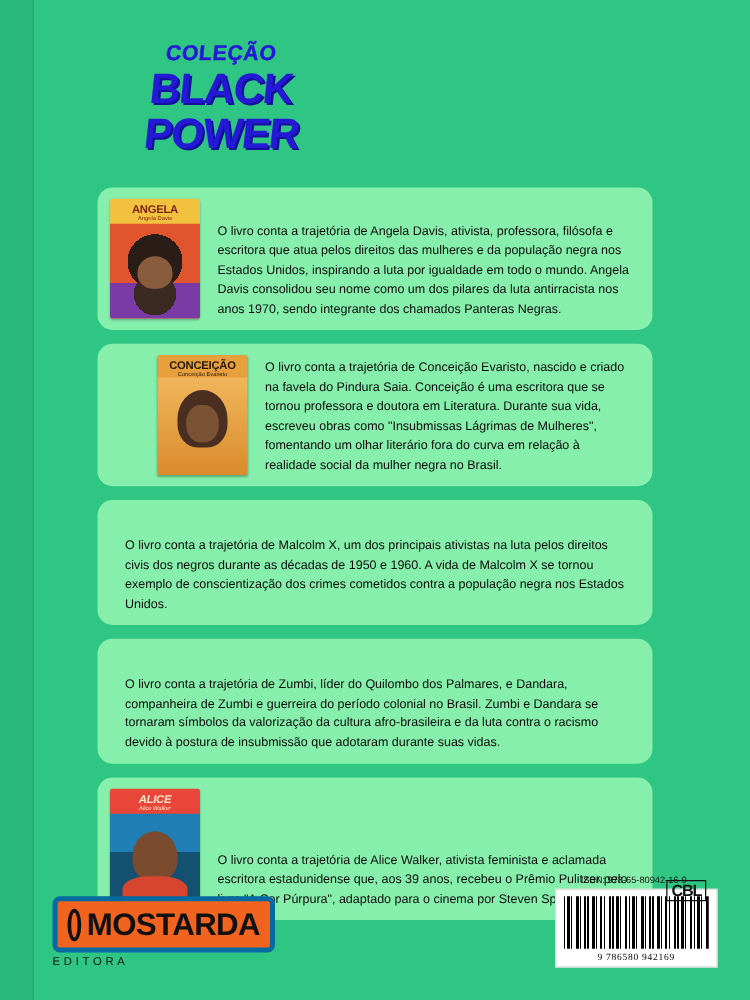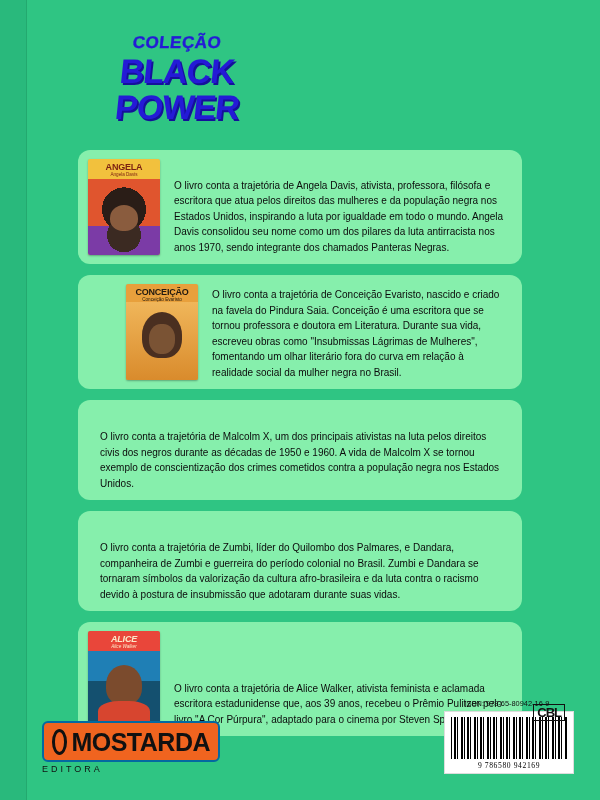--- a/index.html
+++ b/index.html
@@ -197,21 +197,21 @@
   }
   
   .publisher {
     position: absolute;
     left: 42px;
     bottom: 26px;
     width: 178px;
   }
   .pub-box {
     background: #f0641f;
-    border: 2px solid #0369a1;
+    border: 4px solid #0369a1;
     border-radius: 6px;
     padding: 6px 8px 5px 8px;
     position: relative;
     display: flex;
     align-items: center;
     gap: 4px;
   }
   .pub-dot {
     width: 20px; height: 20px; border-radius: 50%;
     background: #f0641f; border: 3px solid #111;

